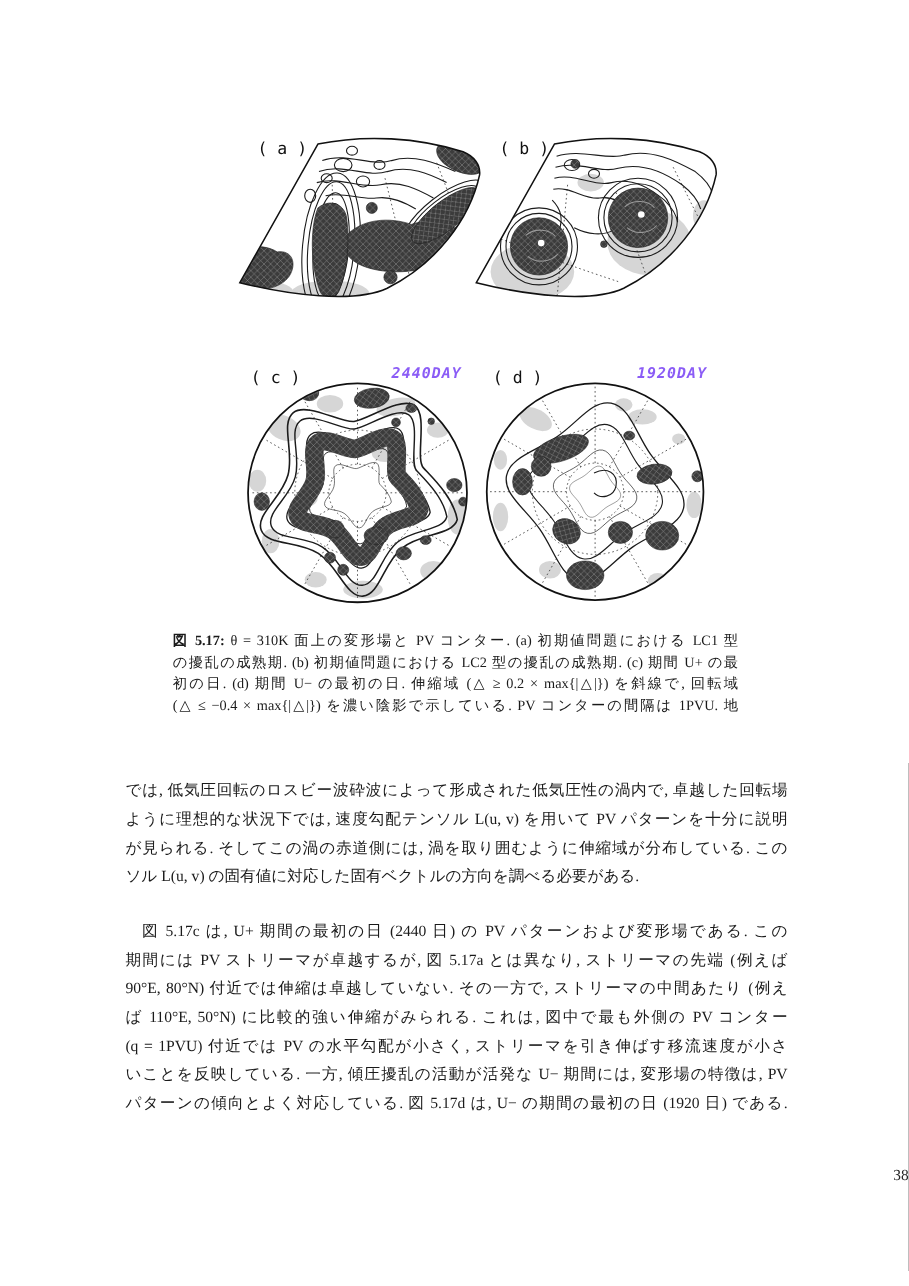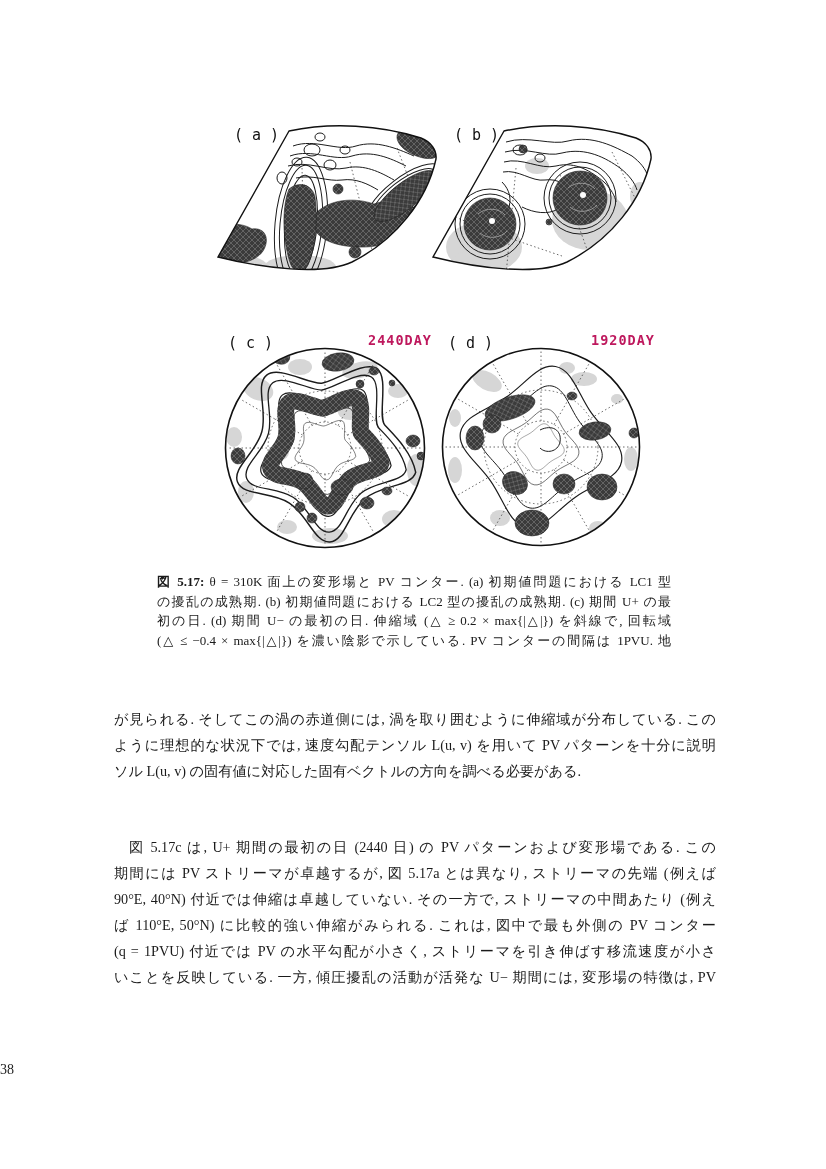--- a/index.html
+++ b/index.html
@@ -11,36 +11,36 @@
   .fig-svg{position:absolute;left:0;top:0;z-index:0;}
   .txt{position:absolute;z-index:1;}
   .panel-label{
     position:absolute;z-index:1;
     font-family:"DejaVu Sans Mono","Liberation Mono",monospace;
     font-size:15px;color:#111;white-space:pre;
   }
   .day-label{
     position:absolute;z-index:1;
     font-family:"DejaVu Sans Mono","Liberation Mono",monospace;
-    font-weight:bold;font-size:13.5px;letter-spacing:1px;color:#be185d;
-    width:76px;text-align:right;white-space:pre;
+    font-weight:bold;font-size:13.5px;letter-spacing:1px;color:#8b5cf6;
+    width:76px;text-align:left;white-space:pre;font-style:italic;
   }
   .caption{
     left:157px;top:572px;width:514px;
     font-size:13px;line-height:19.6px;
   }
   .cap-line{text-align:justify;text-align-last:justify;}
   .cap-line.last{text-align-last:left;}
   .cap-label{font-weight:bold;}
   .bodyblock{left:114px;width:602px;font-size:14.2px;line-height:26px;}
   .b-line{text-align:justify;text-align-last:justify;}
   .b-line.last{text-align-last:left;}
   .b-line.indent{padding-left:15px;}
   .pageno{
-    left:0;top:1062px;width:826px;text-align:left;
+    left:0;top:1062px;width:826px;text-align:right;
     font-size:14px;color:#222;
   }
 </style>
 </head>
 <body>
 
 <div class="page">
 
   <svg class="fig-svg" width="826" height="1169" viewBox="0 0 826 1169">
     <defs>
@@ -272,29 +272,31 @@
   <div class="day-label" style="left:579px;top:332px;">1920DAY</div>
 
   <div class="txt caption">
     <div class="cap-line"><span class="cap-label">図 5.17:</span><span> θ = 310K 面上の変形場と PV コンター. (a) 初期値問題における LC1 型</span></div>
     <div class="cap-line">の擾乱の成熟期. (b) 初期値問題における LC2 型の擾乱の成熟期. (c) 期間 U+ の最</div>
     <div class="cap-line">初の日. (d) 期間 U− の最初の日. 伸縮域 (△ ≥ 0.2 × max{|△|}) を斜線で, 回転域</div>
     <div class="cap-line">(△ ≤ −0.4 × max{|△|}) を濃い陰影で示している. PV コンターの間隔は 1PVU. 地</div>
   </div>
 
   <div class="txt bodyblock" style="top:706px;">
+    <div class="b-line">では, 低気圧回転のロスビー波砕波によって形成された低気圧性の渦内で, 卓越した回転場</div>
+    <div class="b-line">ように理想的な状況下では, 速度勾配テンソル L(u, v) を用いて PV パターンを十分に説明</div>
     <div class="b-line">が見られる. そしてこの渦の赤道側には, 渦を取り囲むように伸縮域が分布している. この</div>
-    <div class="b-line">ように理想的な状況下では, 速度勾配テンソル L(u, v) を用いて PV パターンを十分に説明</div>
     <div class="b-line last">ソル L(u, v) の固有値に対応した固有ベクトルの方向を調べる必要がある.</div>
   </div>
 
   <div class="txt bodyblock" style="top:834px;">
     <div class="b-line indent">図 5.17c は, U+ 期間の最初の日 (2440 日) の PV パターンおよび変形場である. この</div>
     <div class="b-line">期間には PV ストリーマが卓越するが, 図 5.17a とは異なり, ストリーマの先端 (例えば</div>
-    <div class="b-line">90°E, 40°N) 付近では伸縮は卓越していない. その一方で, ストリーマの中間あたり (例え</div>
+    <div class="b-line">90°E, 80°N) 付近では伸縮は卓越していない. その一方で, ストリーマの中間あたり (例え</div>
     <div class="b-line">ば 110°E, 50°N) に比較的強い伸縮がみられる. これは, 図中で最も外側の PV コンター</div>
     <div class="b-line">(q = 1PVU) 付近では PV の水平勾配が小さく, ストリーマを引き伸ばす移流速度が小さ</div>
     <div class="b-line">いことを反映している. 一方, 傾圧擾乱の活動が活発な U− 期間には, 変形場の特徴は, PV</div>
+    <div class="b-line">パターンの傾向とよく対応している. 図 5.17d は, U− の期間の最初の日 (1920 日) である.</div>
   </div>
 
   <div class="txt pageno">38</div>
 
 </div>
 
 </body></html>

